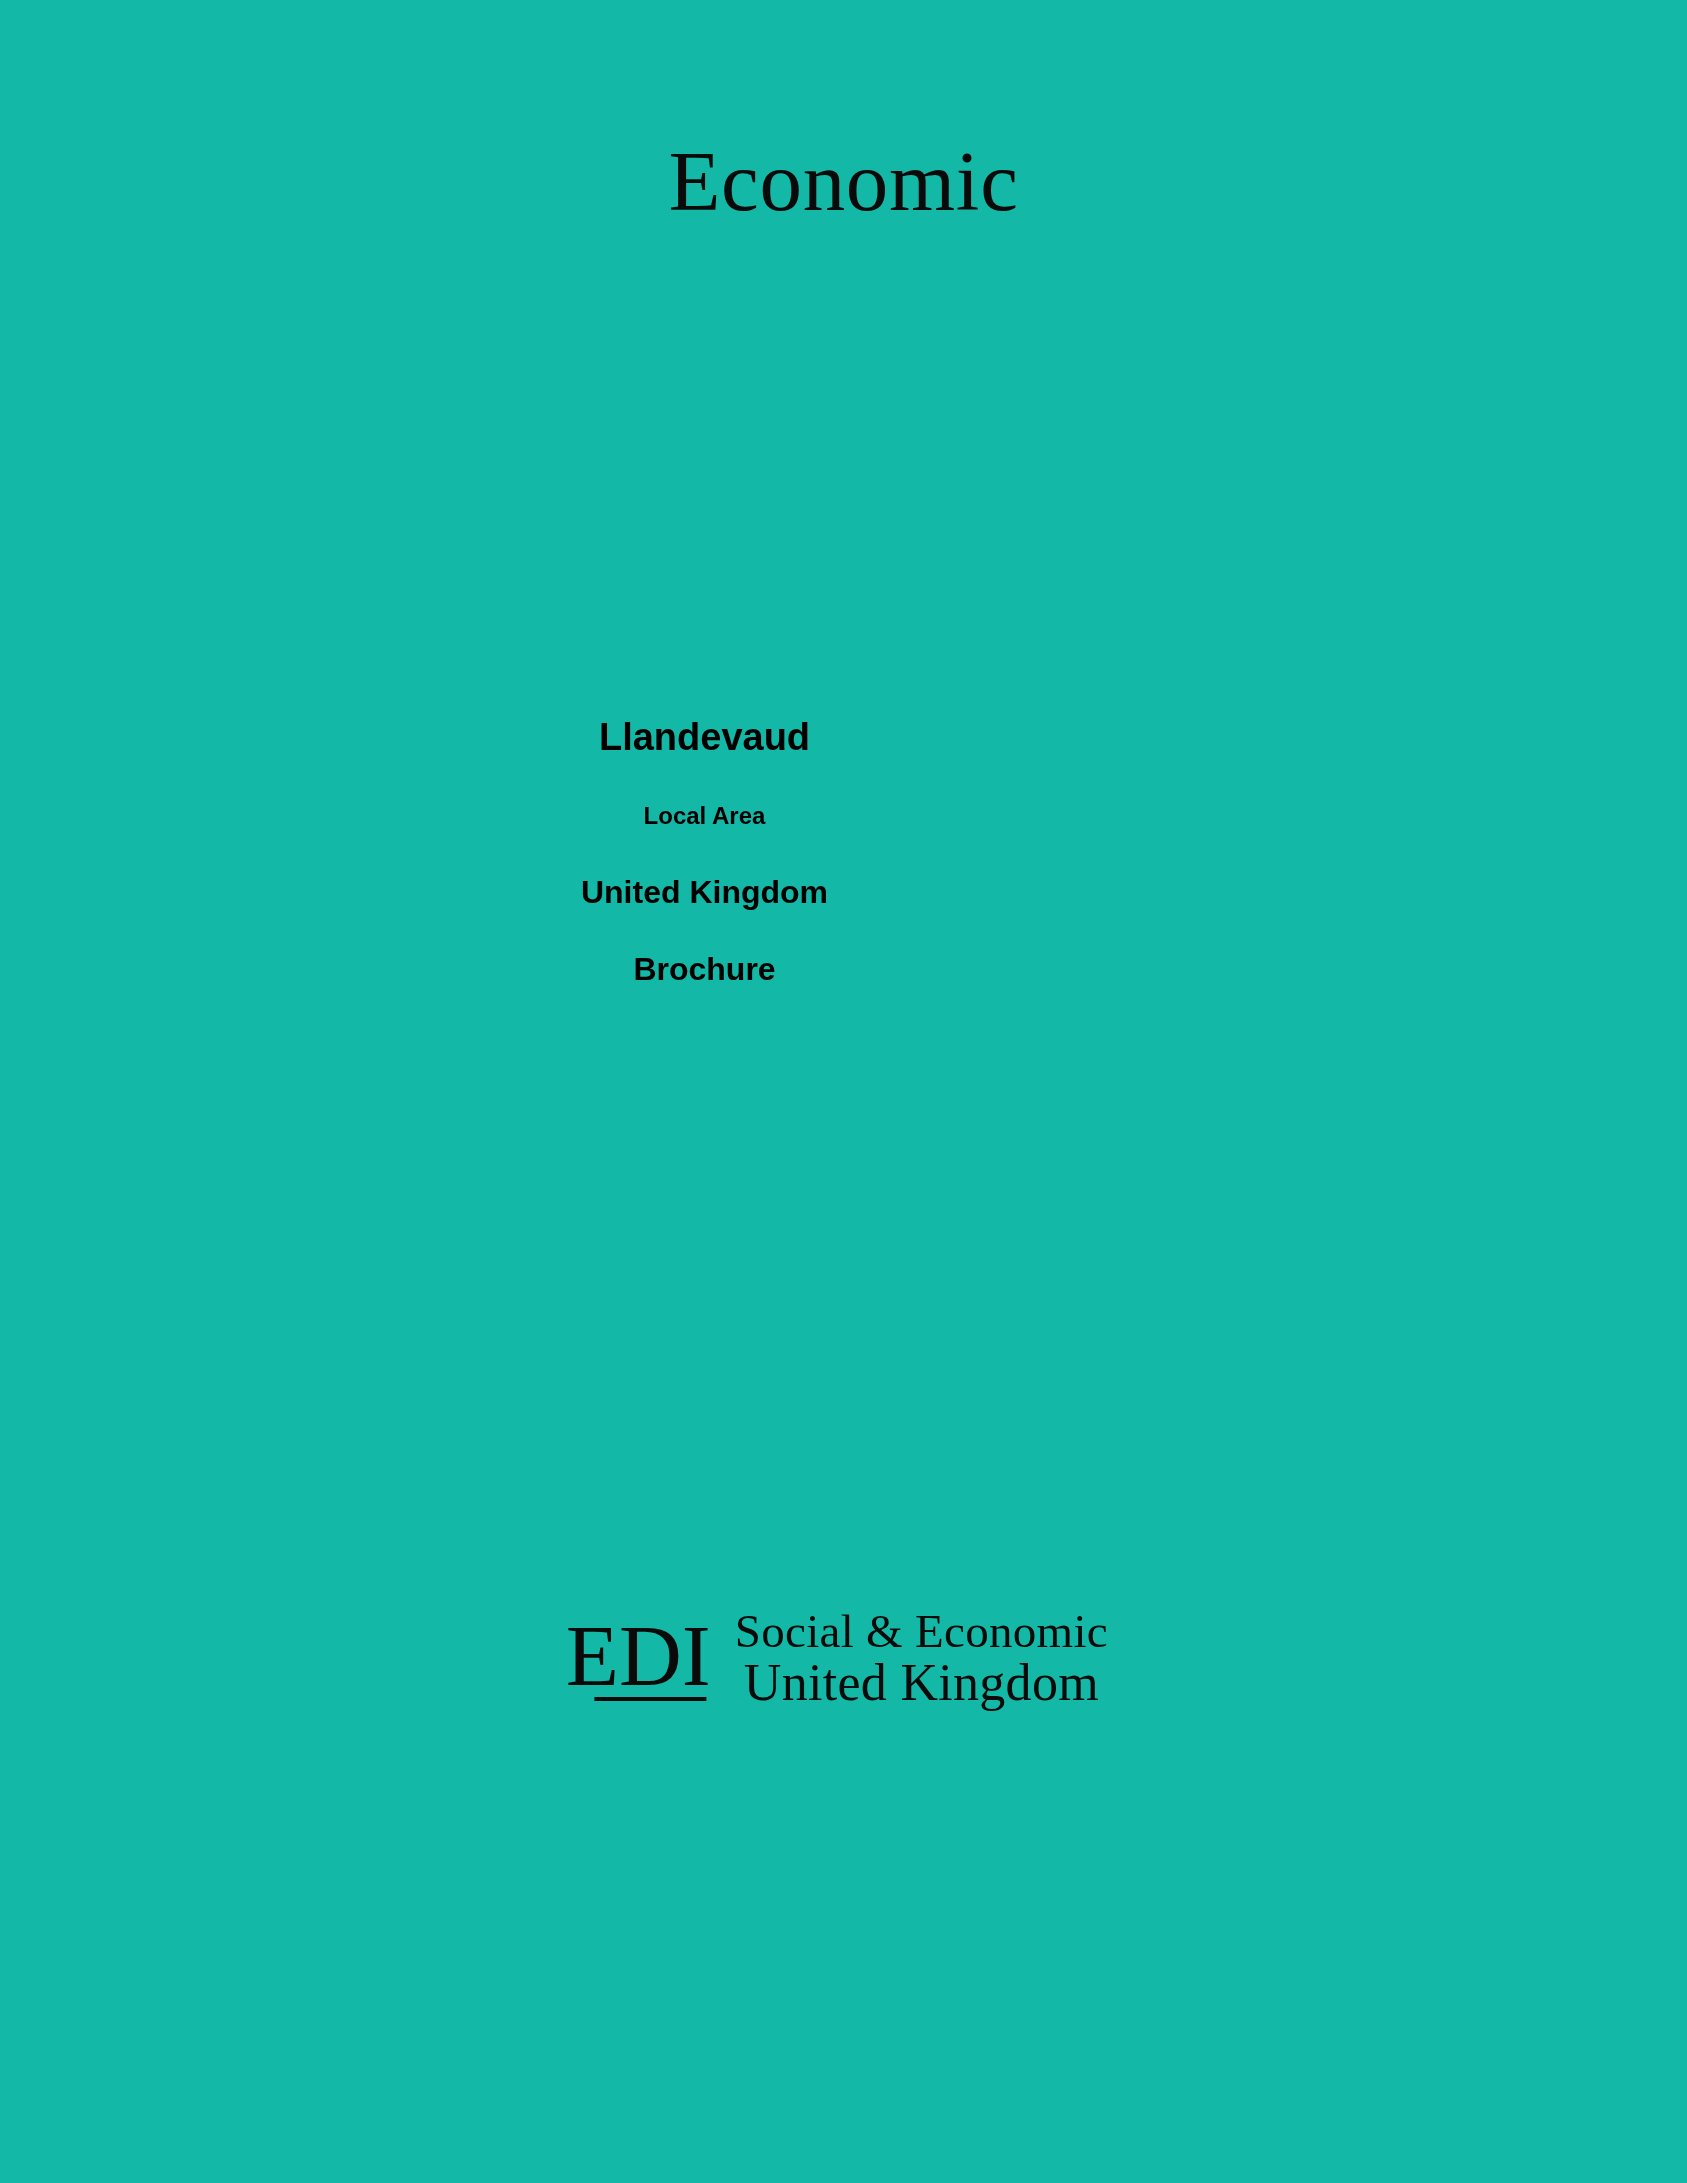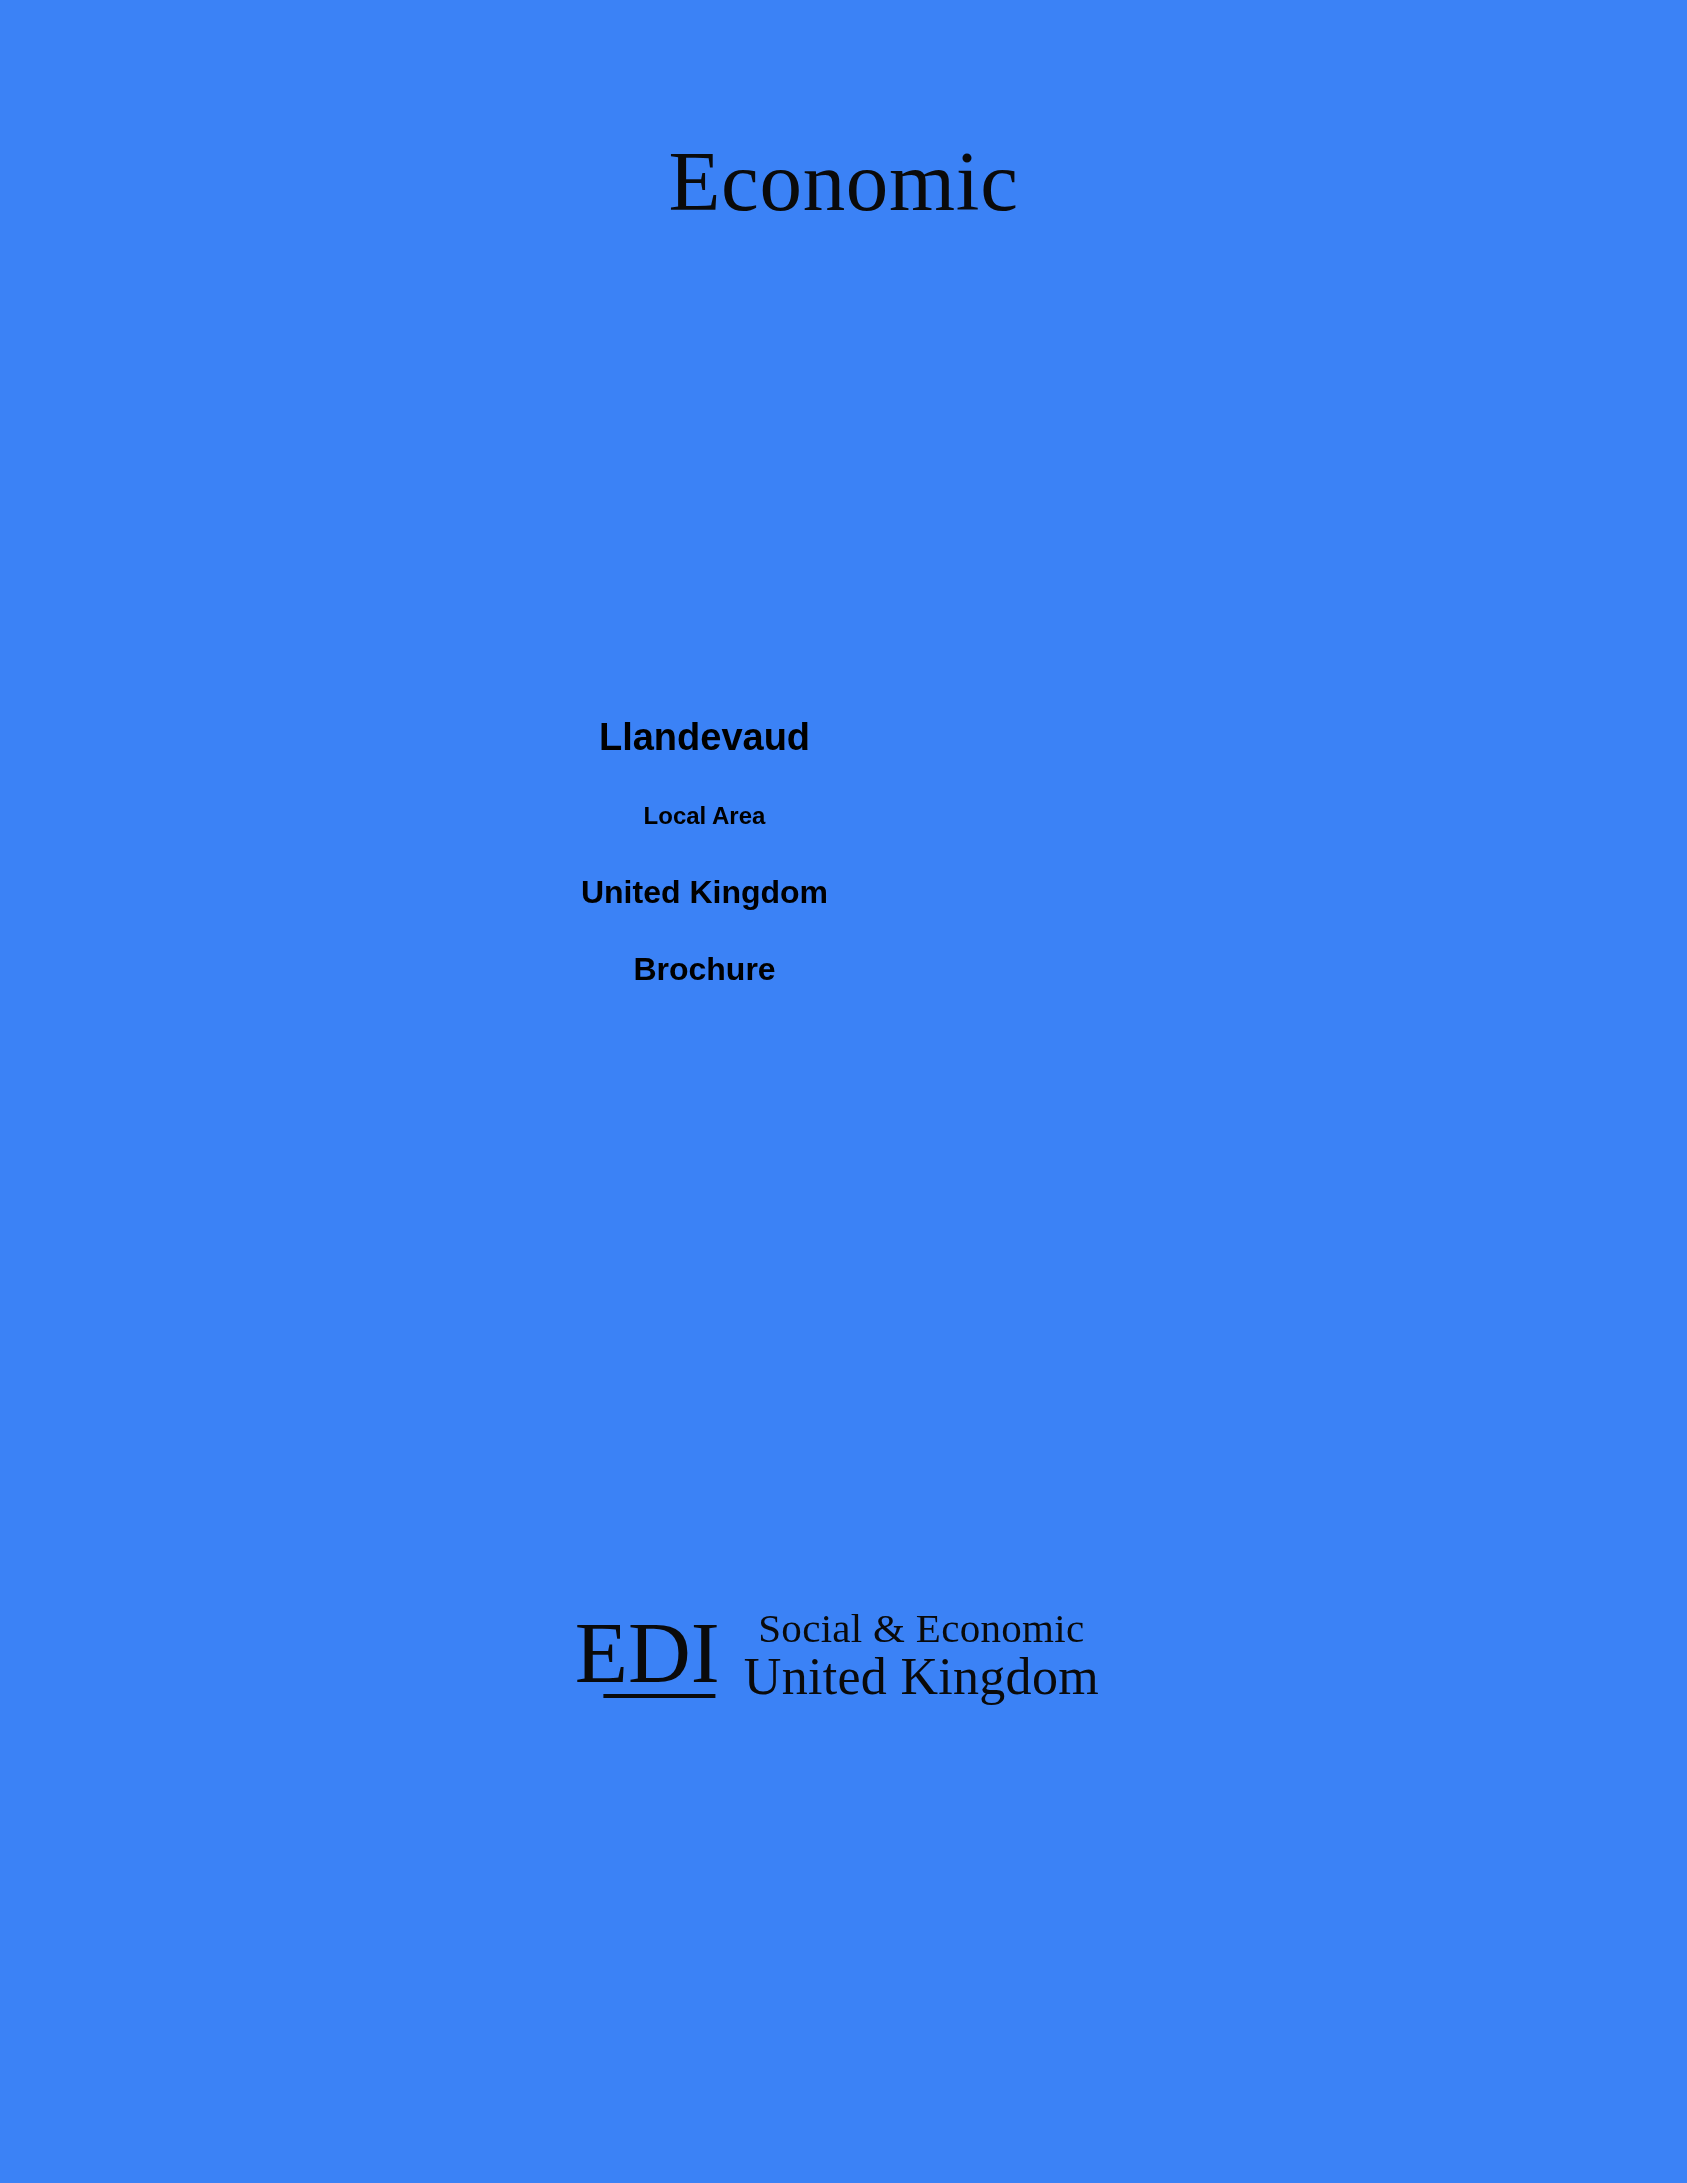--- a/index.html
+++ b/index.html
@@ -14,21 +14,21 @@
     font-family: "Liberation Sans", sans-serif;
     color: #000000;
     overflow: hidden;
   }
 
   .page {
     position: absolute;
     top: 0; left: 0;
     width: 1687px;
     height: 2183px;
-    background: #3b82f6;
+    background: #14b8a6;
   }
 
   
   .masthead {
     position: absolute;
     top: 139px;
     left: 0;
     width: 1687px;
     text-align: center;
     font-family: "Liberation Serif", serif;
@@ -98,21 +98,21 @@
     bottom: 4px;
     height: 4.6px;
     background: #0a0a0a;
   }
   .edi-words {
     font-family: "Liberation Serif", serif;
     color: #0a0a0a;
     text-align: center;
   }
   .edi-words .w1 {
-    font-size: 41px;
+    font-size: 47px;
     line-height: 0.98;
     letter-spacing: 0.3px;
     text-align: center;
   }
   .edi-words .w2 {
     font-size: 52px;
     line-height: 1.0;
     margin-top: 2.6px;
     letter-spacing: 0.3px;
   }

